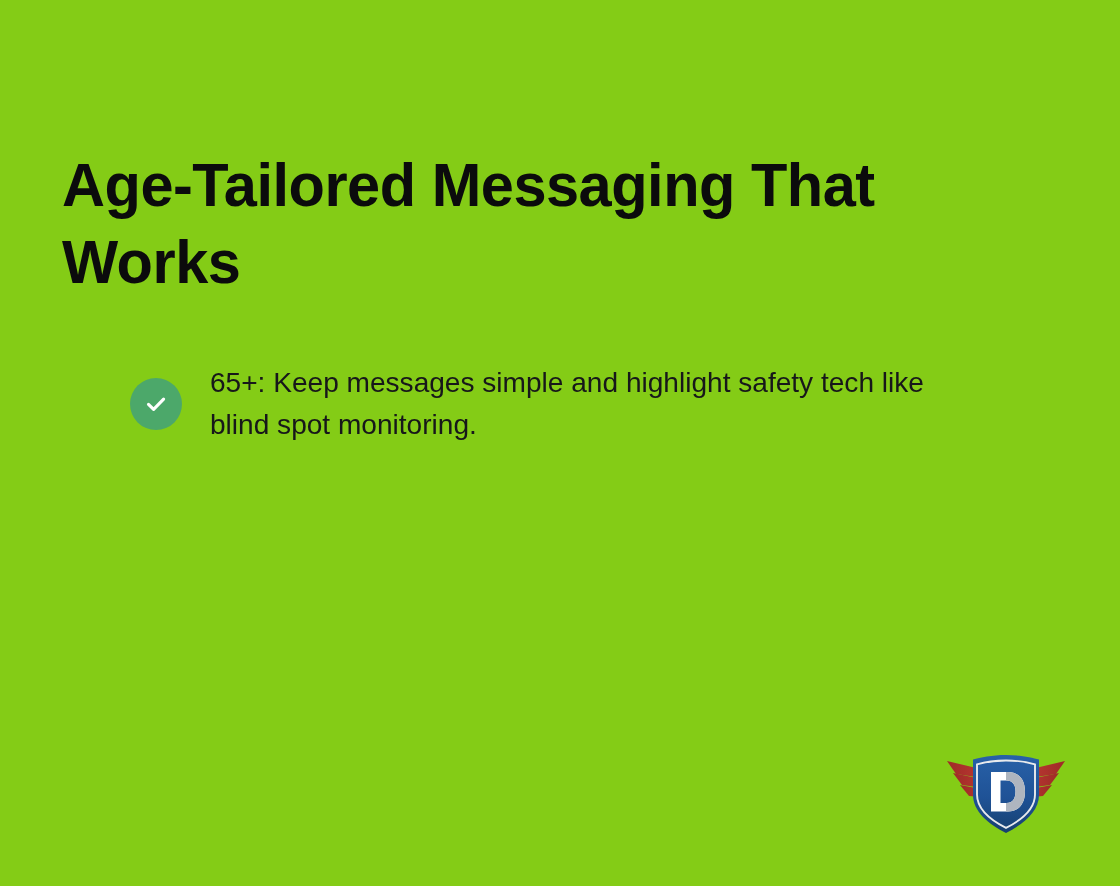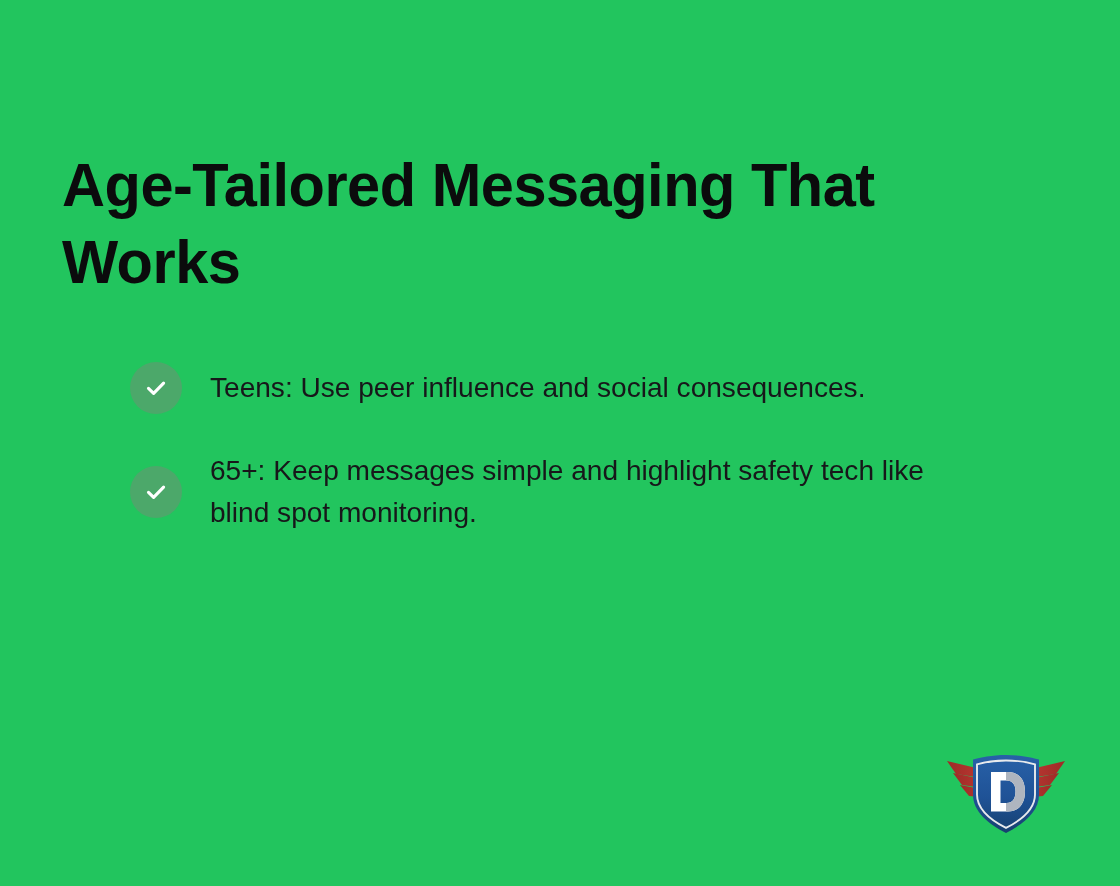--- a/index.html
+++ b/index.html
@@ -10,21 +10,21 @@
     width: 1120px;
     height: 886px;
     background: #e1e2e4;
     font-family: "Liberation Sans", sans-serif;
     overflow: hidden;
   }
   .slide {
     position: relative;
     width: 1120px;
     height: 886px;
-    background: #22c55e;
+    background: #84cc16;
     box-sizing: border-box;
   }
 
   
   .title {
     position: absolute;
     left: 62px;
     top: 104px;
     width: 940px;
     font-family: "Liberation Sans", sans-serif;
@@ -94,28 +94,20 @@
 </style>
 </head>
 <body>
 
 <div class="slide">
 
   <h1 class="title">Age-Tailored Messaging That Works</h1>
 
   <div class="bullets">
 
-    <div class="bullet-row">
-      <span class="check-circle">
-        <svg width="30" height="30" viewBox="0 0 30 30" aria-hidden="true">
-          <path d="M7.5 15.4 L12.6 20.4 L22.6 10.2" fill="none" stroke="#ffffff" stroke-width="3.1" stroke-linecap="round" stroke-linejoin="round"></path>
-        </svg>
-      </span>
-      <span class="bullet-text">Teens: Use peer influence and social consequences.</span>
-    </div>
 
 
     <div class="bullet-row">
       <span class="check-circle">
         <svg width="30" height="30" viewBox="0 0 30 30" aria-hidden="true">
           <path d="M7.5 15.4 L12.6 20.4 L22.6 10.2" fill="none" stroke="#ffffff" stroke-width="3.1" stroke-linecap="round" stroke-linejoin="round"></path>
         </svg>
       </span>
       <span class="bullet-text">65+: Keep messages simple and highlight safety tech like blind spot monitoring.</span>
     </div>

